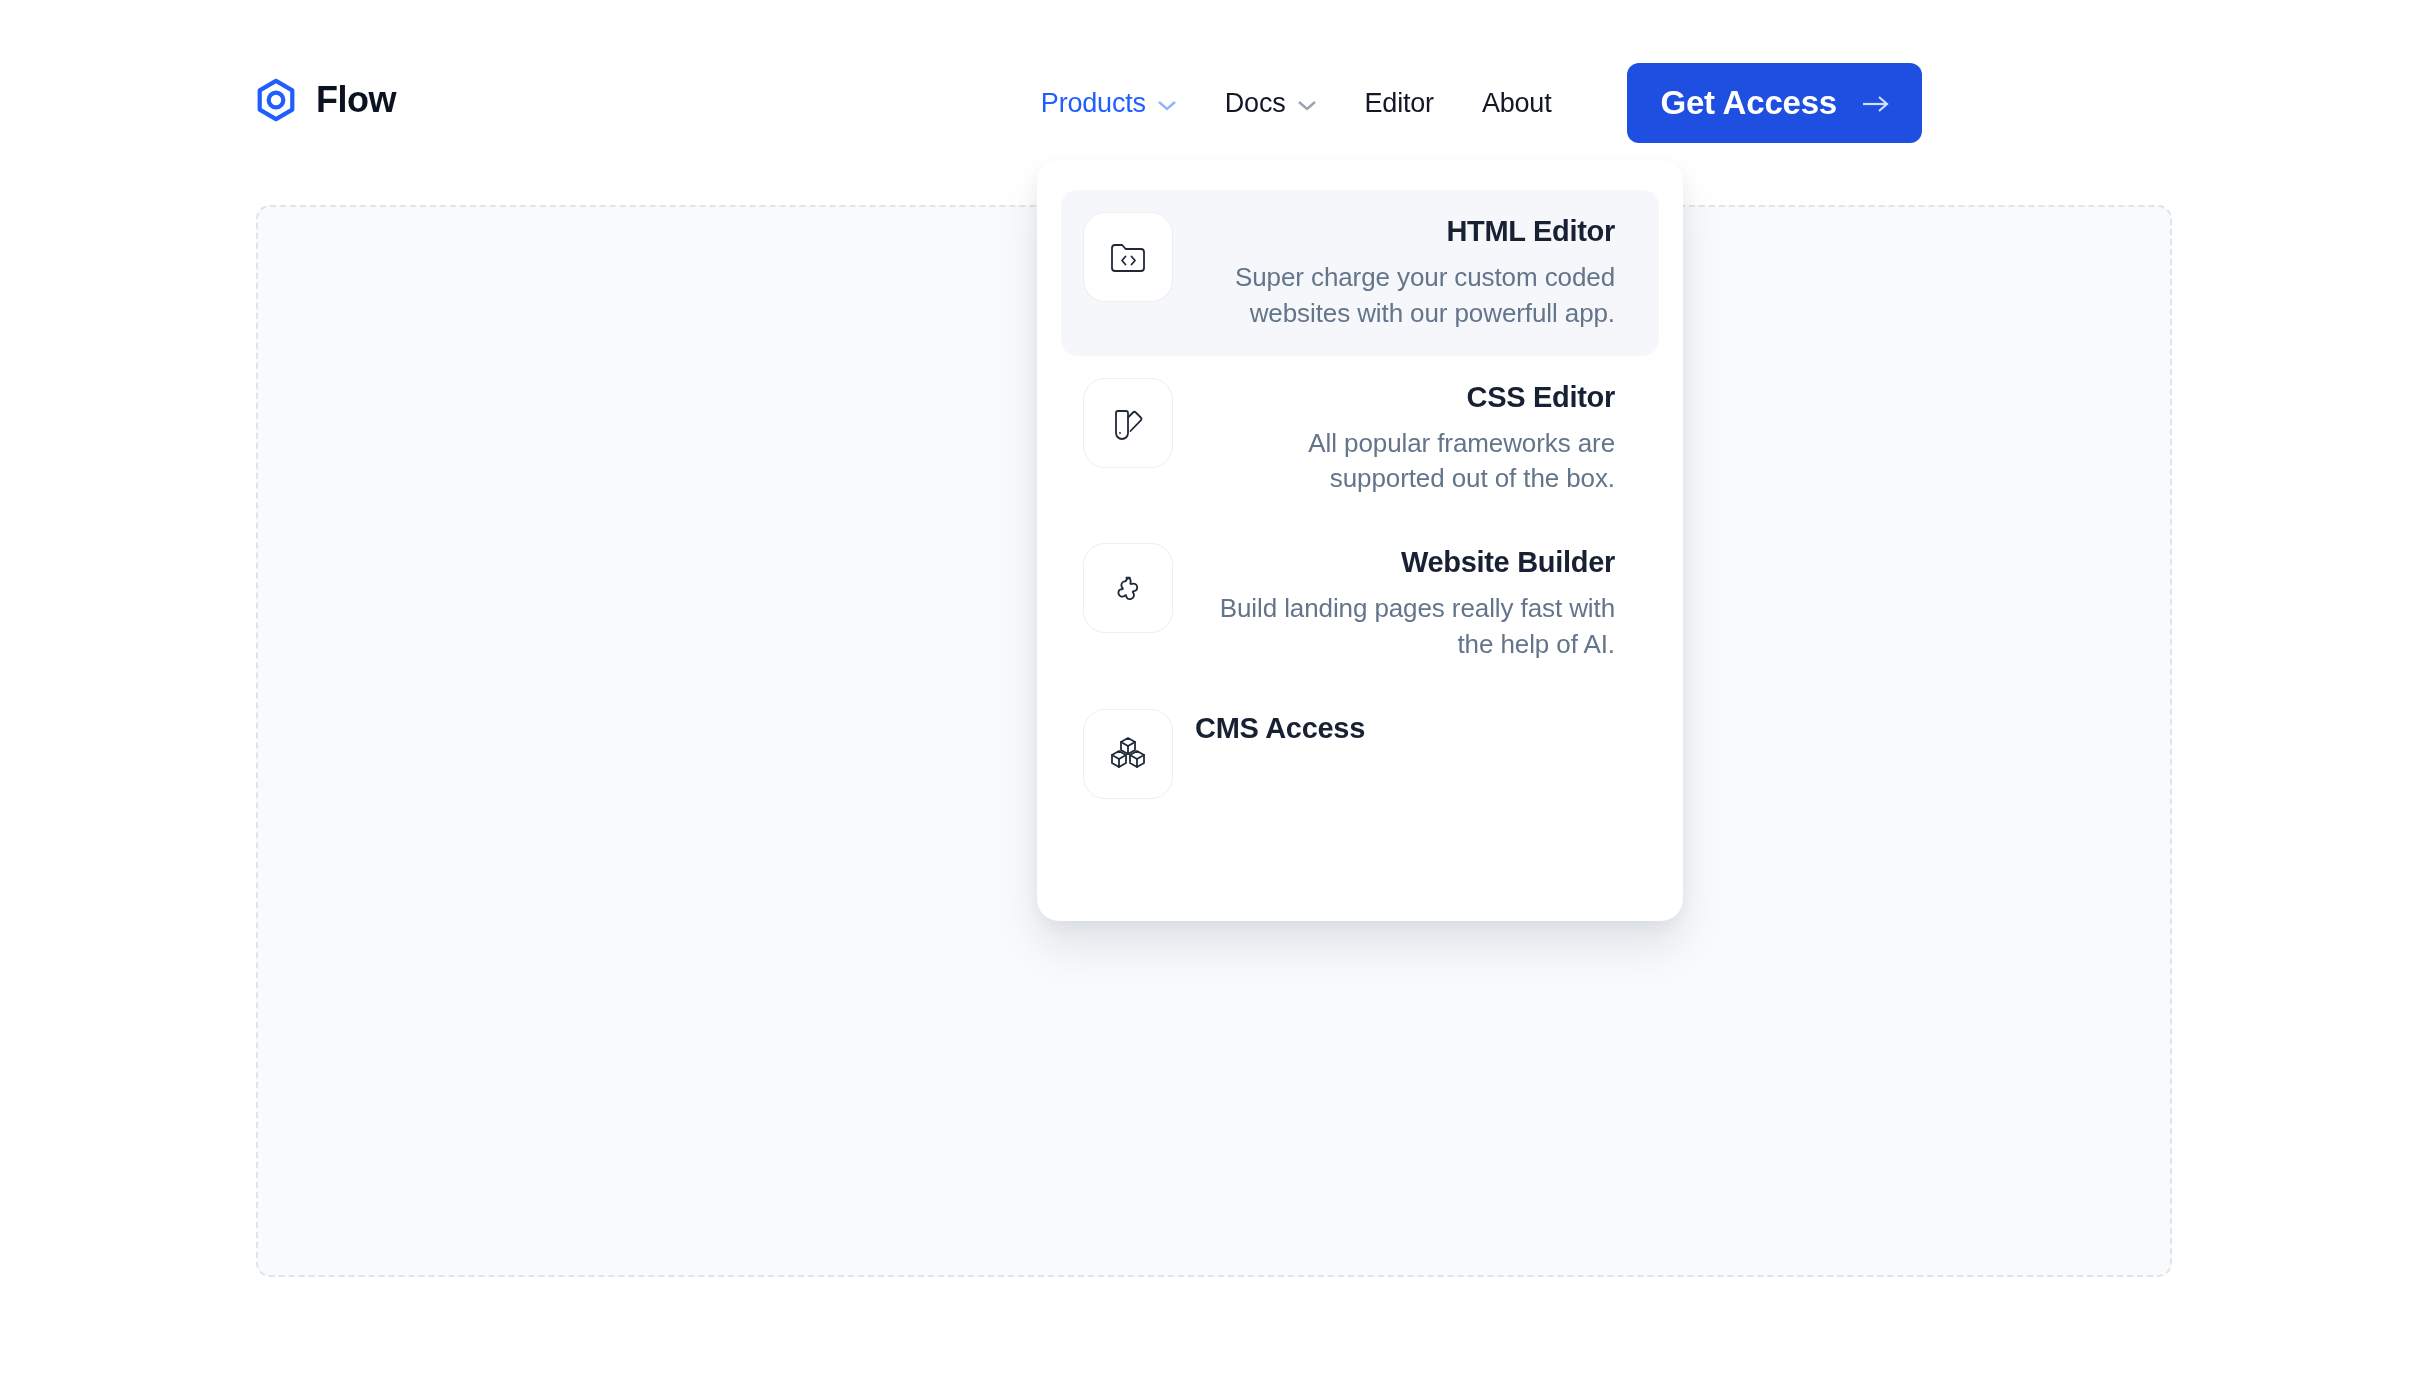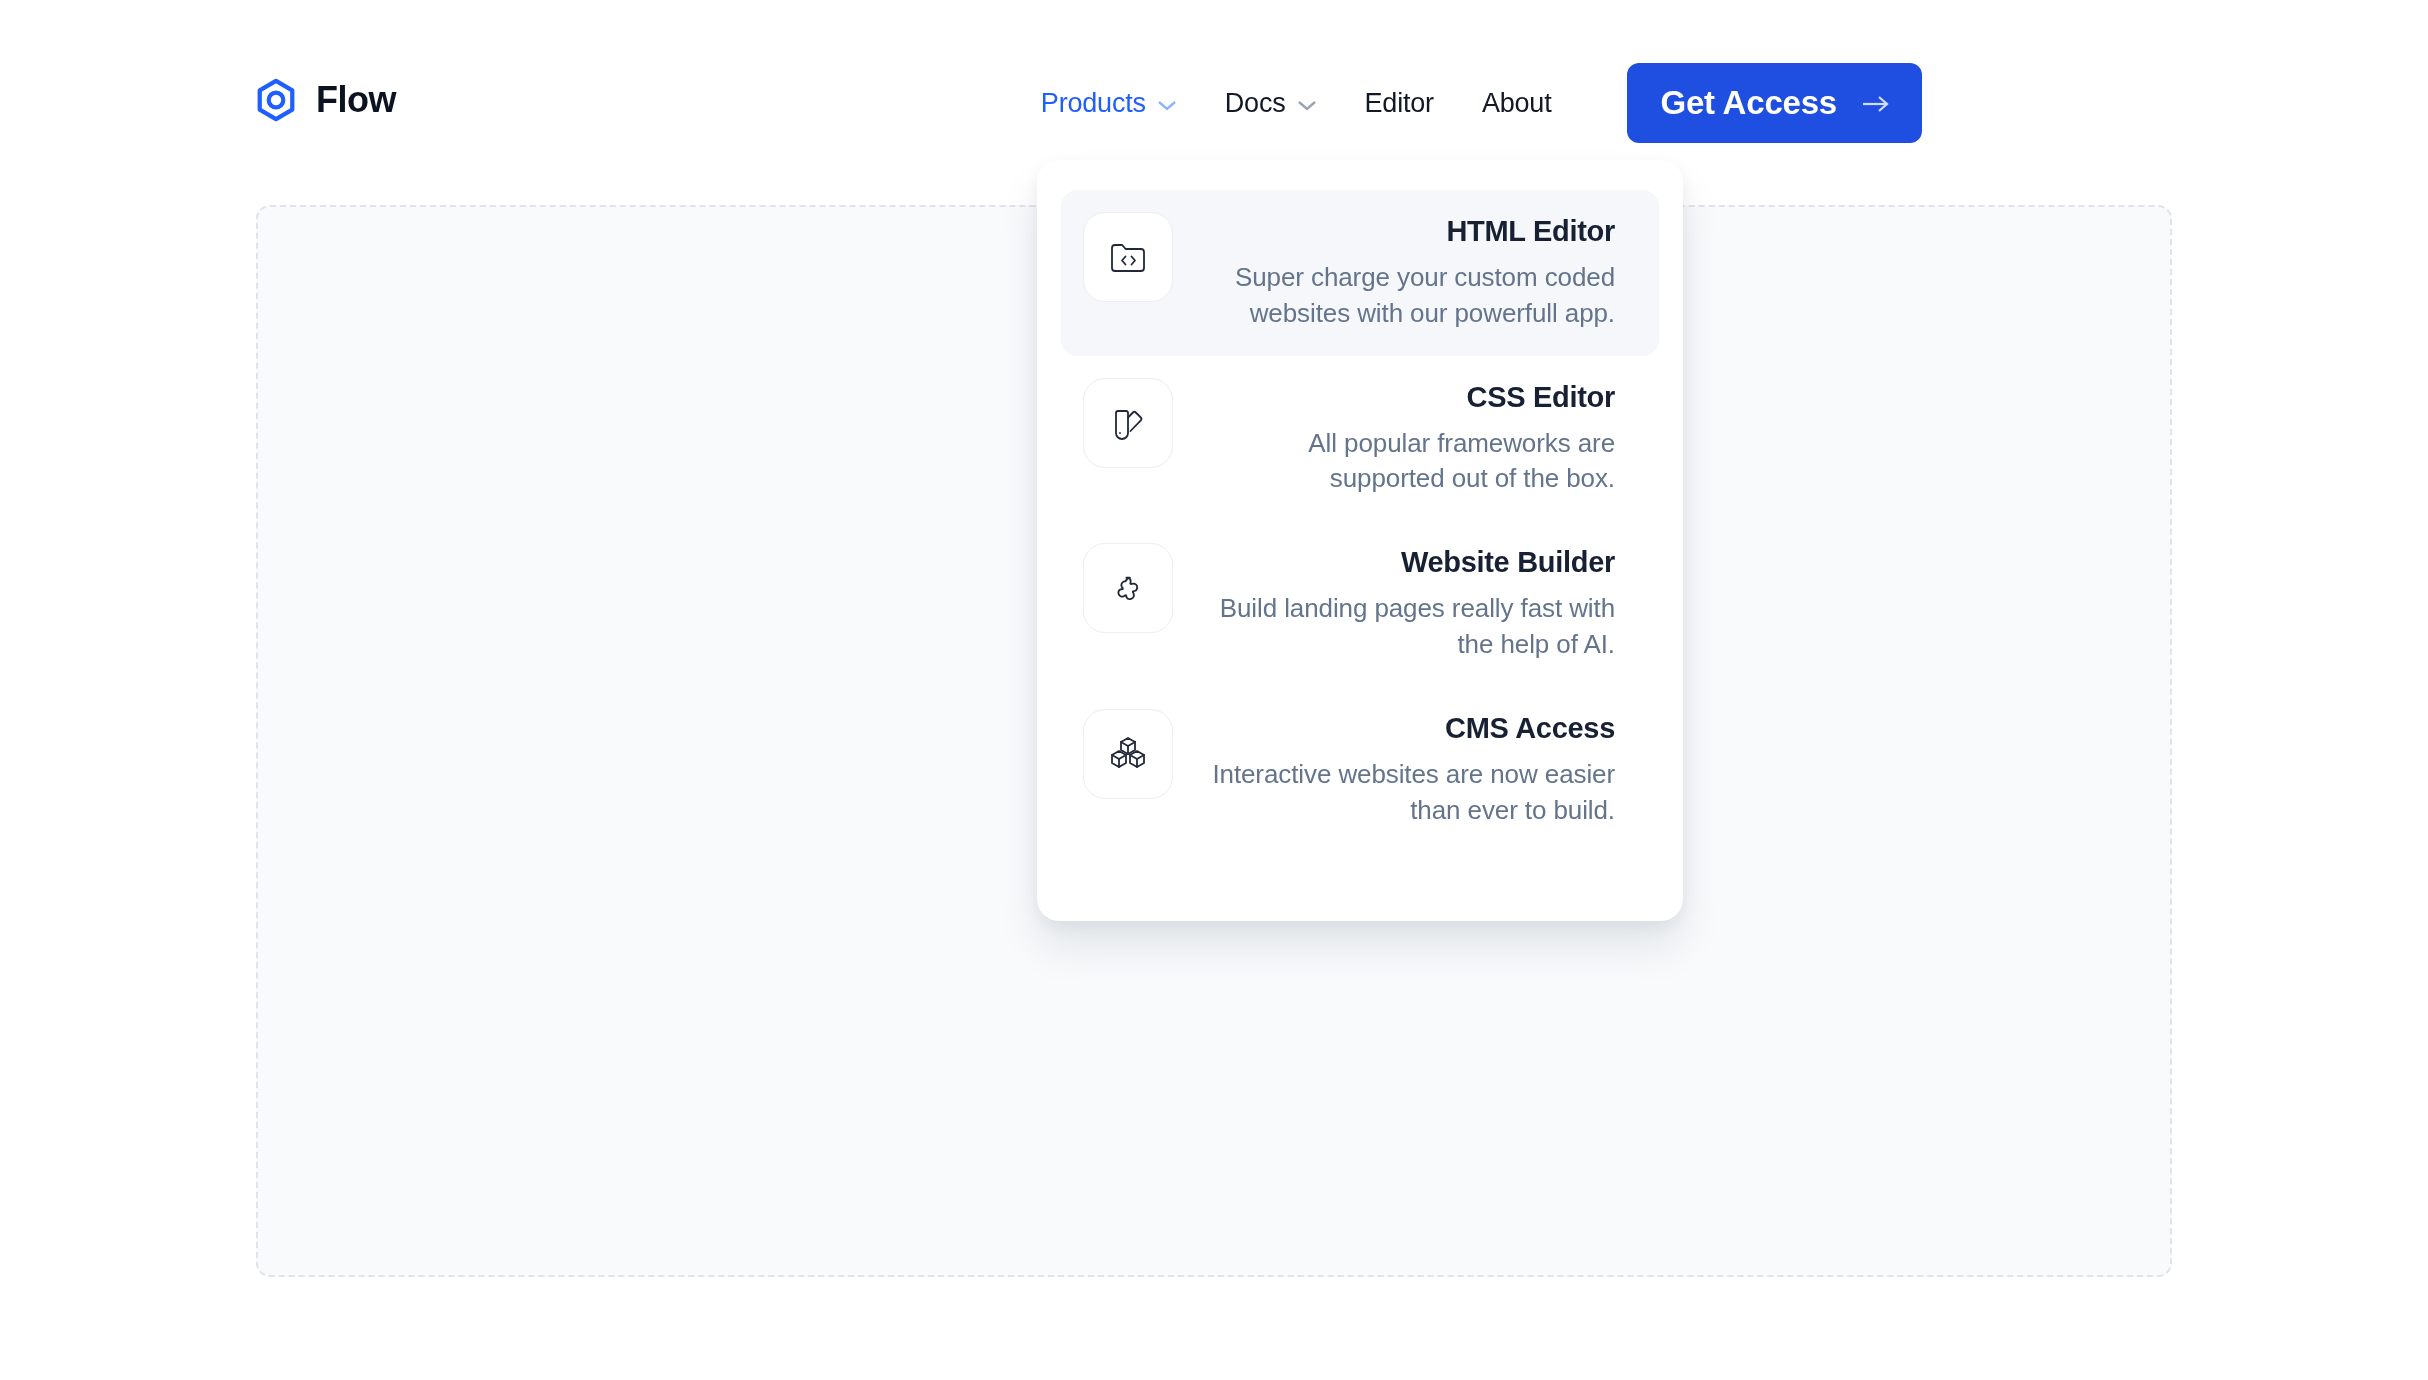--- a/index.html
+++ b/index.html
@@ -261,19 +261,18 @@
           <polyline points="7,24 7,32 14,36 14,28"></polyline>
           <polyline points="21,24 21,32 14,36"></polyline>
 
           <polygon points="32,20 39,24 32,28 25,24"></polygon>
           <polyline points="25,24 25,32 32,36 32,28"></polyline>
           <polyline points="39,24 39,32 32,36"></polyline>
         </svg>
       </span>
       <span class="dd-text">
         <span class="dd-title" style="display:block">CMS Access</span>
-        <span class="dd-desc" style="display:block">Interactive websites are now easier than ever to build.</span>
       </span>
     </div>
 
   </div>
 
 </div>
 
 </body></html>

